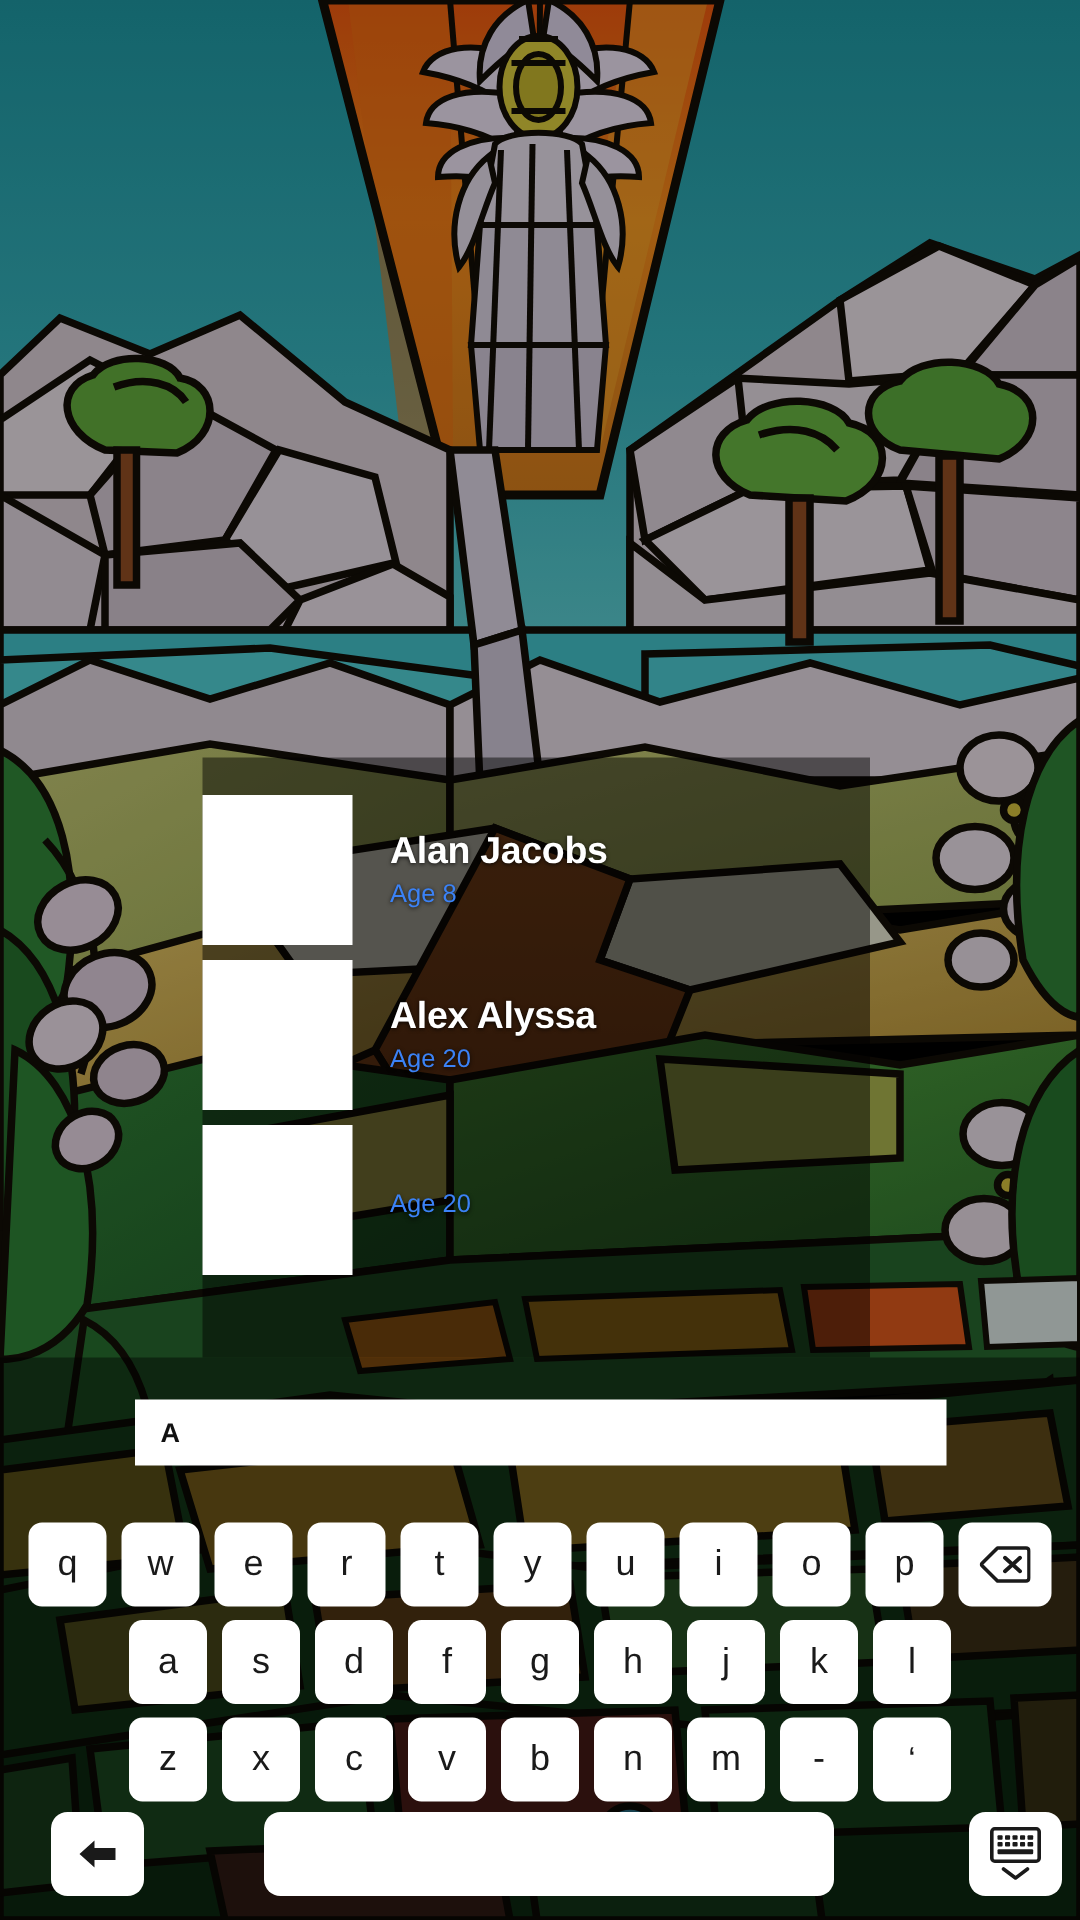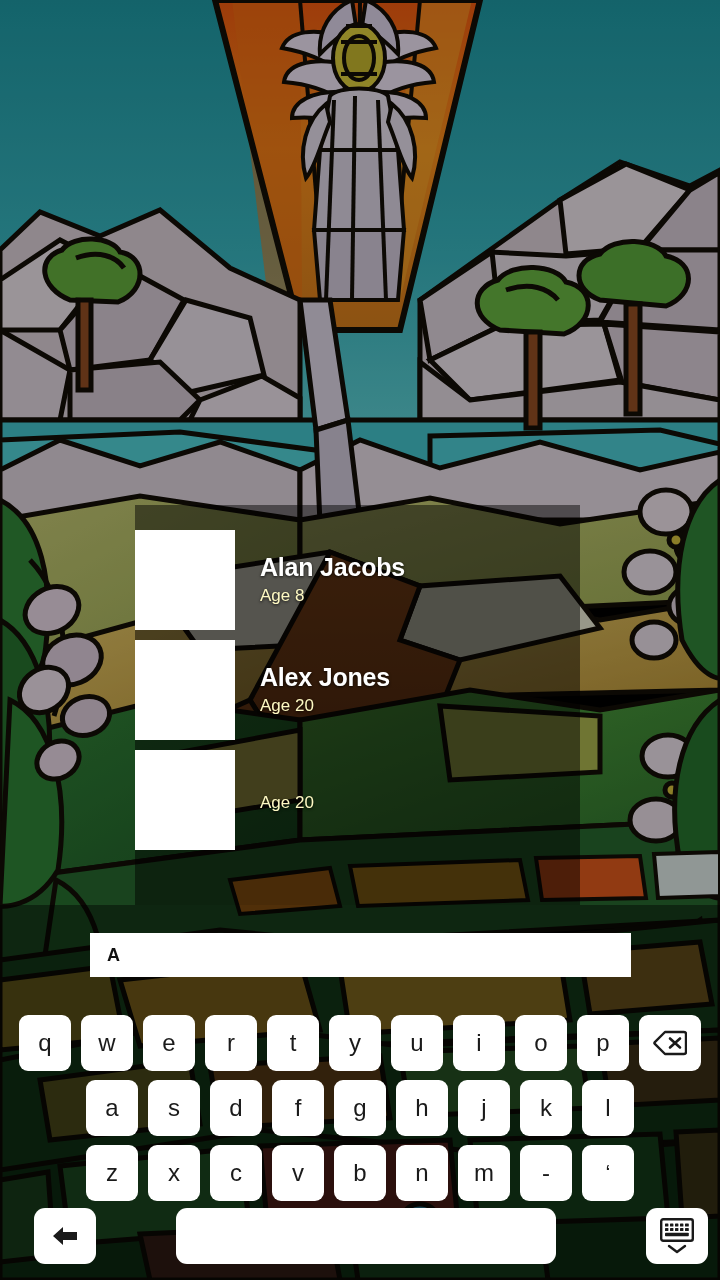--- a/index.html
+++ b/index.html
@@ -78,21 +78,21 @@
   .profile-name {
     color: #ffffff;
     font-size: 25px;
     font-weight: bold;
     letter-spacing: -0.2px;
     line-height: 1.1;
     text-shadow: 0 1px 3px rgba(0,0,0,0.8);
   }
 
   .profile-age {
-    color: #fef9c3;
+    color: #3b82f6;
     font-size: 17px;
     font-weight: normal;
     margin-top: 5px;
     text-shadow: 0 1px 3px rgba(0,0,0,0.8);
   }
 
   
   #bottom-shade {
     position: absolute;
     left: 0;
@@ -435,21 +435,21 @@
       <div class="profile-thumb"></div>
       <div class="profile-info">
         <div class="profile-name">Alan Jacobs</div>
         <div class="profile-age">Age 8</div>
       </div>
     </div>
 
     <div class="profile-row">
       <div class="profile-thumb"></div>
       <div class="profile-info">
-        <div class="profile-name">Alex Jones</div>
+        <div class="profile-name">Alex Alyssa</div>
         <div class="profile-age">Age 20</div>
       </div>
     </div>
 
     <div class="profile-row">
       <div class="profile-thumb"></div>
       <div class="profile-info">
         <div class="profile-age">Age 20</div>
       </div>
     </div>

